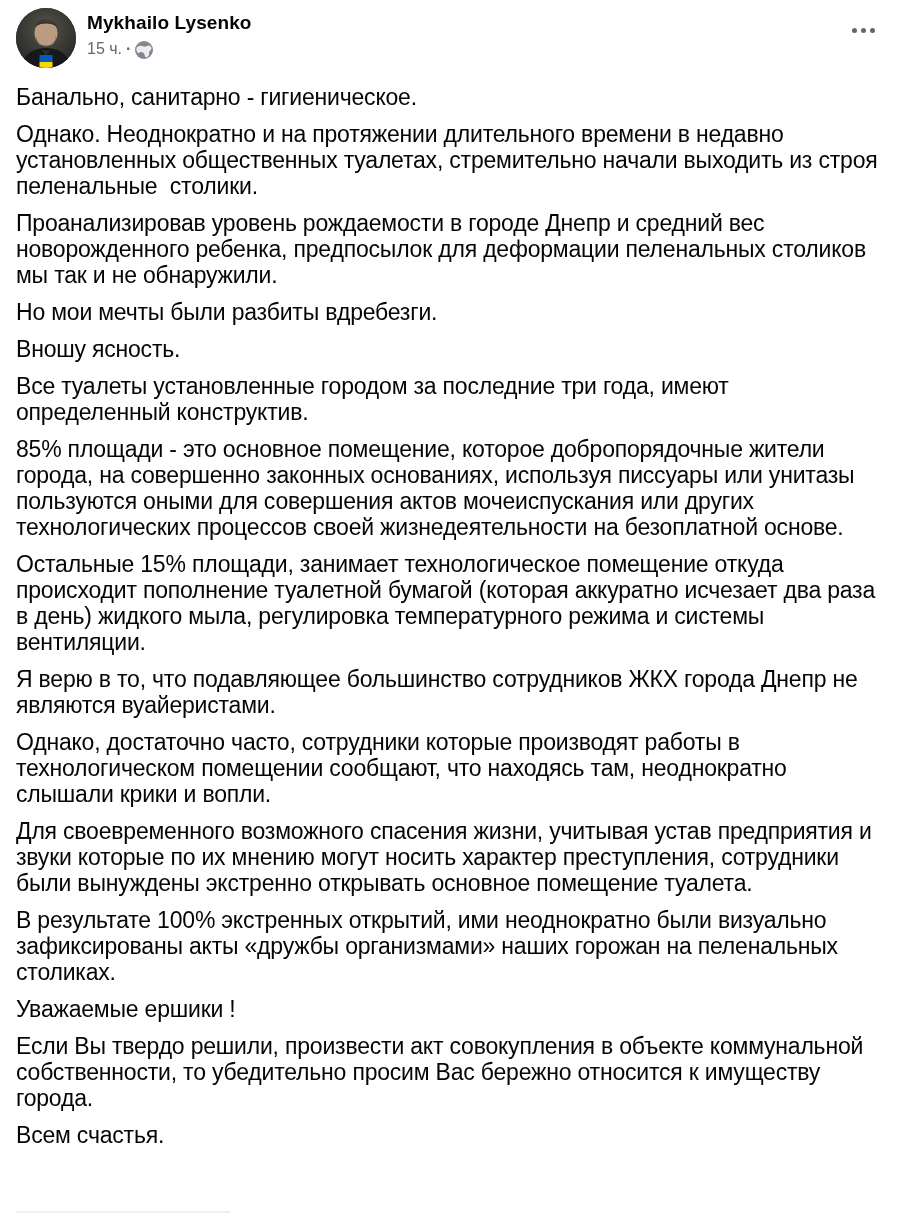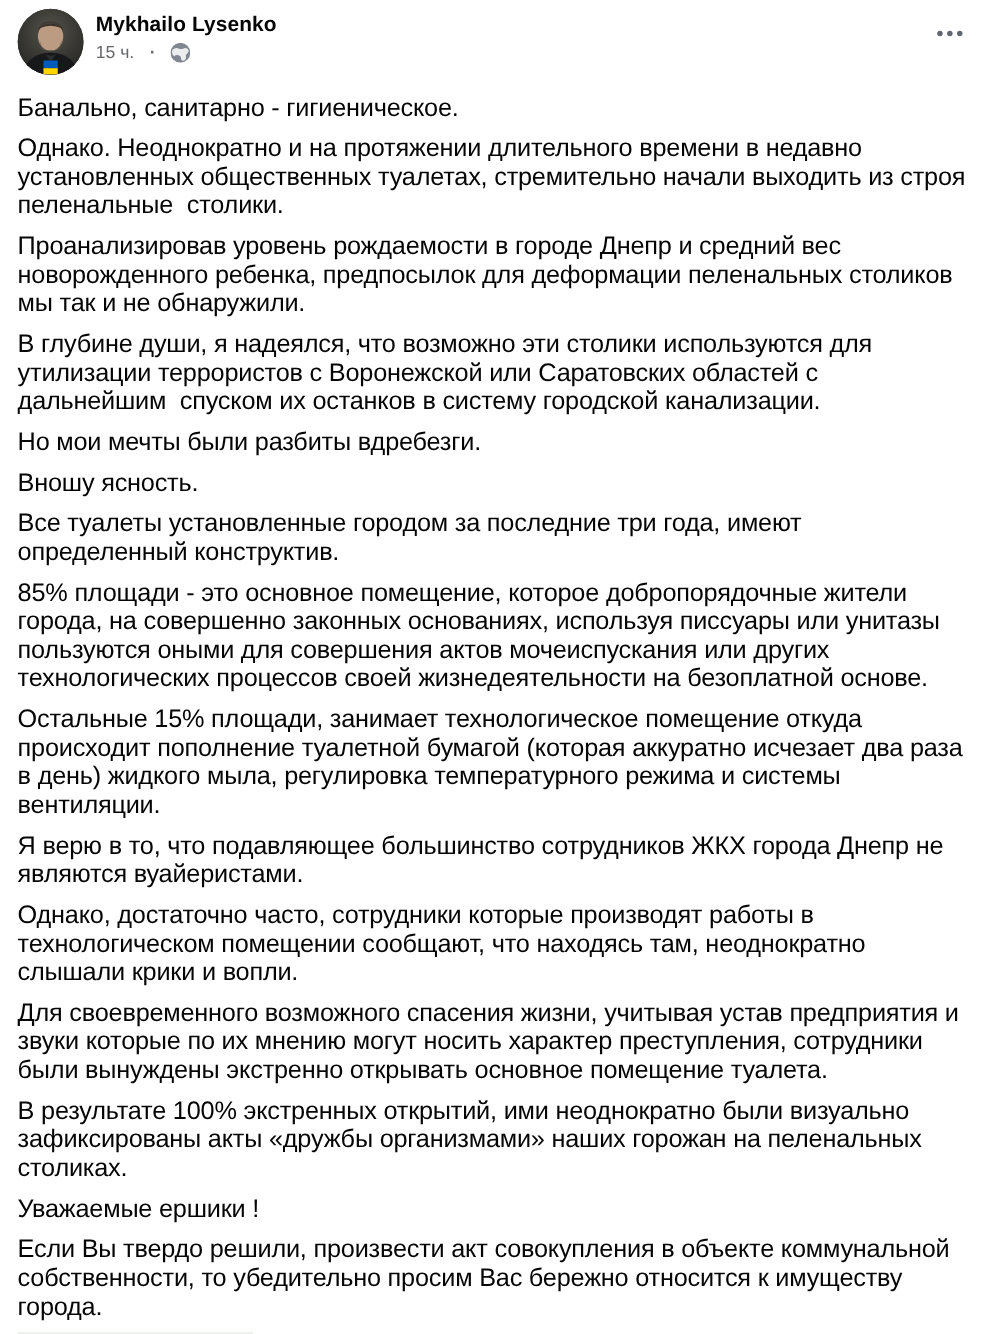--- a/index.html
+++ b/index.html
@@ -34,22 +34,22 @@
   .author-name {
     font-size: 19px;
     font-weight: 700;
     color: #050505;
     line-height: 25px;
     letter-spacing: 0.1px;
     cursor: pointer;
   }
   .post-meta {
     display: flex;
-    align-items: flex-start;
-    gap: 14px;
+    align-items: flex-end;
+    gap: 4px;
     color: #65676B;
     font-size: 16px;
     line-height: 20px;
     margin-top: 4px;
   }
   .post-meta .sep { font-weight: 700; }
   .privacy-icon { display: inline-flex; }
   .privacy-icon svg { display: block; }
 
   .menu-btn {
@@ -146,21 +146,20 @@
       <span class="dot"></span>
       <span class="dot"></span>
     </button>
 
   </div>
 
   <div class="post-text">
       <p>Банально, санитарно - гигиеническое.</p>
       <p>Однако. Неоднократно и на протяжении длительного времени в недавно установленных общественных туалетах, стремительно начали выходить из строя пеленальные  столики.</p>
       <p>Проанализировав уровень рождаемости в городе Днепр и средний вес новорожденного ребенка, предпосылок для деформации пеленальных столиков мы так и не обнаружили.</p>
-      <p>В глубине души, я надеялся, что возможно эти столики используются для утилизации террористов с Воронежской или Саратовских областей с дальнейшим  спуском их останков в систему городской канализации.</p>
       <p>Но мои мечты были разбиты вдребезги.</p>
       <p>Вношу ясность.</p>
       <p>Все туалеты установленные городом за последние три года, имеют определенный конструктив.</p>
       <p>85% площади - это основное помещение, которое добропорядочные жители города, на совершенно законных основаниях, используя писсуары или унитазы пользуются оными для совершения актов мочеиспускания или других технологических процессов своей жизнедеятельности на безоплатной основе.</p>
       <p>Остальные 15% площади, занимает технологическое помещение откуда происходит пополнение туалетной бумагой (которая аккуратно исчезает два раза в день) жидкого мыла, регулировка температурного режима и системы вентиляции.</p>
       <p>Я верю в то, что подавляющее большинство сотрудников ЖКХ города Днепр не являются вуайеристами.</p>
       <p>Однако, достаточно часто, сотрудники которые производят работы в технологическом помещении сообщают, что находясь там, неоднократно слышали крики и вопли.</p>
       <p>Для своевременного возможного спасения жизни, учитывая устав предприятия и звуки которые по их мнению могут носить характер преступления, сотрудники были вынуждены экстренно открывать основное помещение туалета.</p>
       <p>В результате 100% экстренных открытий, ими неоднократно были визуально зафиксированы акты «дружбы организмами» наших горожан на пеленальных столиках.</p>
       <p>Уважаемые ершики !</p>

